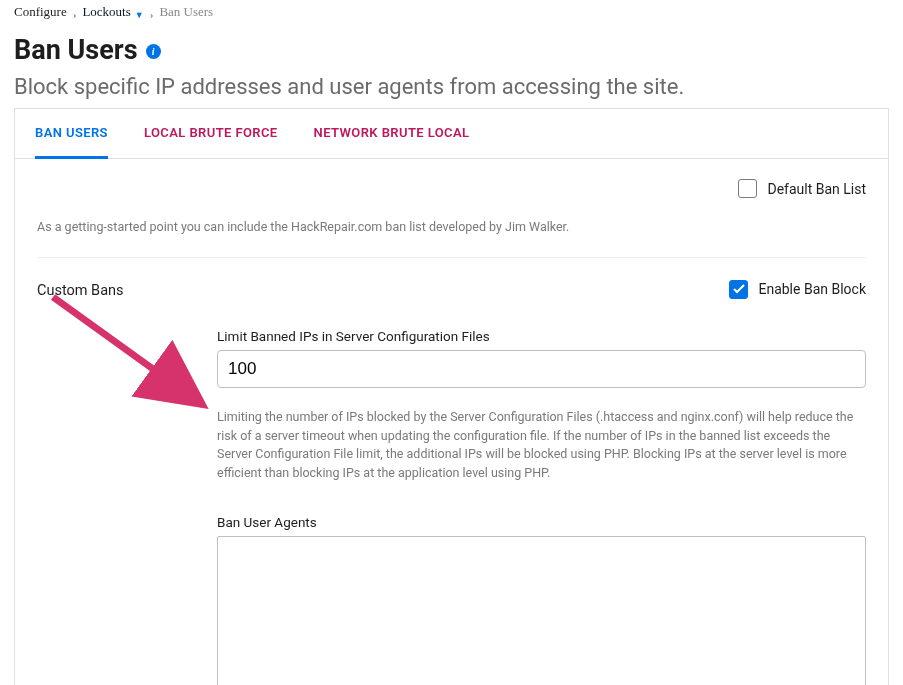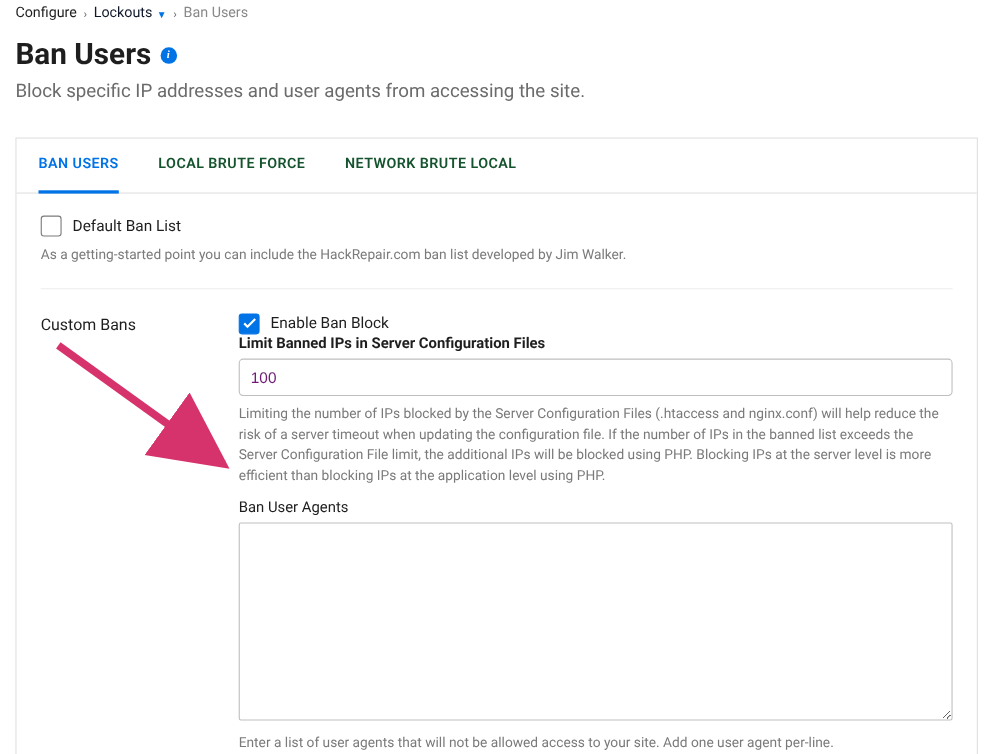--- a/index.html
+++ b/index.html
@@ -10,20 +10,21 @@
       padding: 0 14px 20px 14px;
       width: 903px;
     }
     .breadcrumb {
       display: flex;
       align-items: flex-end;
       gap: 6px;
       font-size: 13px;
       padding: 4px 0 8px 0;
       color: #1e1e1e;
+      font-family: Liberation Serif, serif;
     }
     .breadcrumb a { color: #0f172a; text-decoration: none; }
     .breadcrumb .chevron { color: #666; font-size: 11px; }
     .breadcrumb .dropdown-caret { color: #0073e6; font-size: 9px; margin-left: -2px;}
     .breadcrumb .current { color: #888; }
     .page-title-row {
       display: flex;
       align-items: center;
       gap: 8px;
       margin-top: 6px;
@@ -42,60 +43,61 @@
       font-size: 10px;
       font-weight: 700;
       display: inline-flex;
       align-items: center;
       justify-content: center;
       font-style: italic;
       font-family: Georgia, serif;
       margin-top: 2px;
     }
     .page-subtitle {
-      font-size: 17px;
+      font-size: 22px;
       color: #6b6b6b;
       margin-top: 8px;
-      margin-bottom: 32px;
+      margin-bottom: 9px;
     }
     .card {
       border: 1px solid #e0e0e0;
       background: #fff;
     }
     .tabs {
       display: flex;
       border-bottom: 1px solid #e0e0e0;
       padding: 0 20px;
     }
     .tab {
       padding: 16px 0;
       margin-right: 36px;
       font-size: 13px;
       font-weight: 600;
       letter-spacing: 0.4px;
-      color: #14532d;
+      color: #be185d;
       cursor: pointer;
       border-bottom: 3px solid transparent;
       margin-bottom: -1px;
     }
     .tab.active {
       color: #0073e6;
       border-bottom-color: #0073e6;
     }
     .section {
       padding: 20px 22px;
     }
     .divider {
       border-top: 1px solid #eee;
       margin: 0 22px;
     }
     .checkbox-row {
       display: flex;
       align-items: center;
       gap: 10px;
+      justify-content: flex-end;
     }
     .checkbox {
       width: 19px;
       height: 19px;
       border: 1.5px solid #7a7a7a;
       border-radius: 3px;
       display: inline-flex;
       align-items: center;
       justify-content: center;
       cursor: pointer;
@@ -107,52 +109,52 @@
     }
     .checkbox.checked svg { display: block; }
     .checkbox svg { display: none; }
     .checkbox-label {
       font-size: 14px;
       color: #1e1e1e;
     }
     .help-text {
       font-size: 12.5px;
       color: #7a7a7a;
-      margin-top: 8px;
+      margin-top: 20px;
       line-height: 1.5;
     }
     .two-col {
       display: flex;
       gap: 20px;
       padding: 22px;
     }
     .col-label {
       width: 160px;
       flex-shrink: 0;
       font-size: 14.5px;
       color: #1e1e1e;
       padding-top: 2px;
     }
     .col-content {
       flex: 1;
     }
     .field-label {
       font-size: 13.5px;
       color: #1e1e1e;
-      margin-top: 10px;
+      margin-top: 31px;
       margin-bottom: 6px;
     }
-    .field-label.first { margin-top: 0; font-weight: bold; }
+    .field-label.first { margin-top: 29px; }
     input[type="text"] {
       width: 100%;
       padding: 8px 10px;
-      font-size: 14px;
+      font-size: 17px;
       border: 1px solid #bfbfbf;
       border-radius: 4px;
-      color: #701a75;
+      color: #000000;
     }
     textarea {
       width: 100%;
       height: 180px;
       padding: 8px 10px;
       font-size: 14px;
       border: 1px solid #bfbfbf;
       border-radius: 2px;
       resize: both;
       font-family: inherit;

